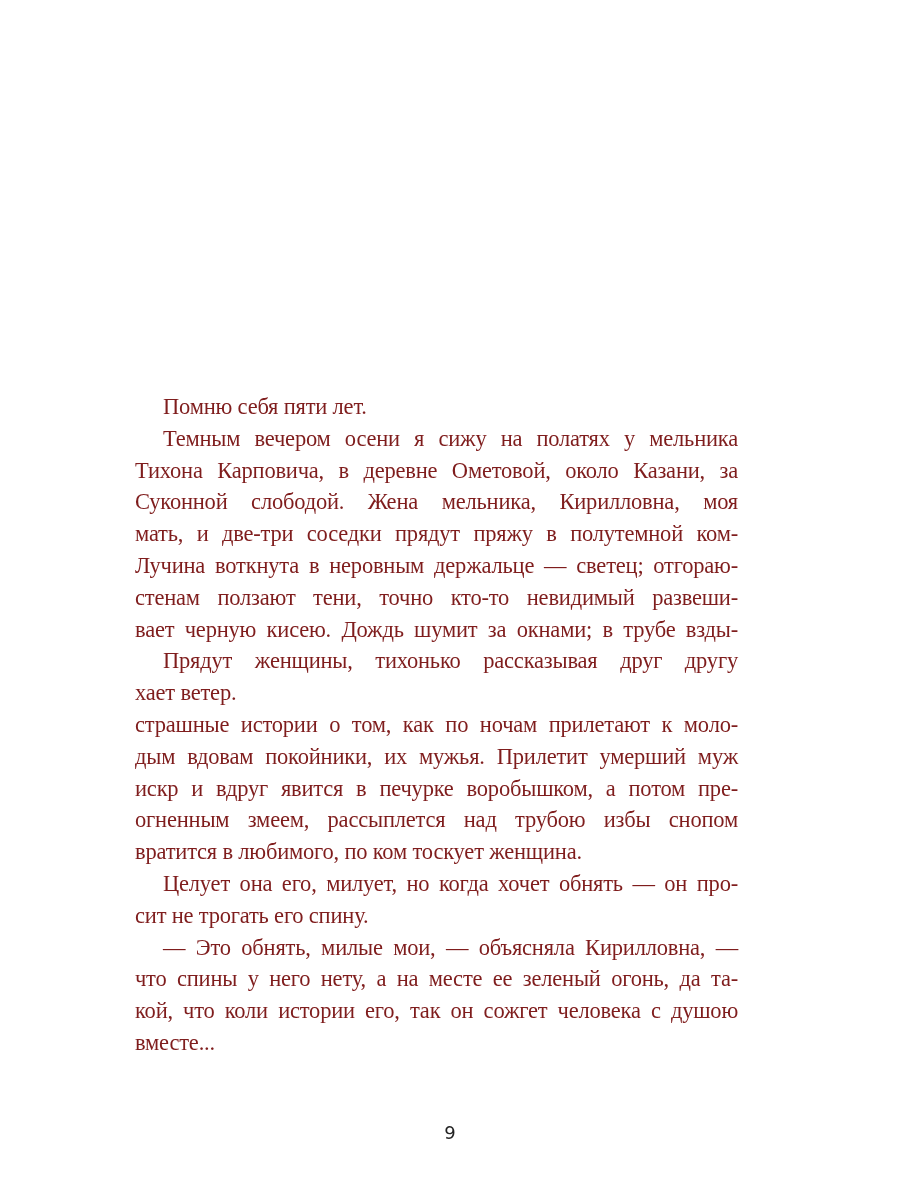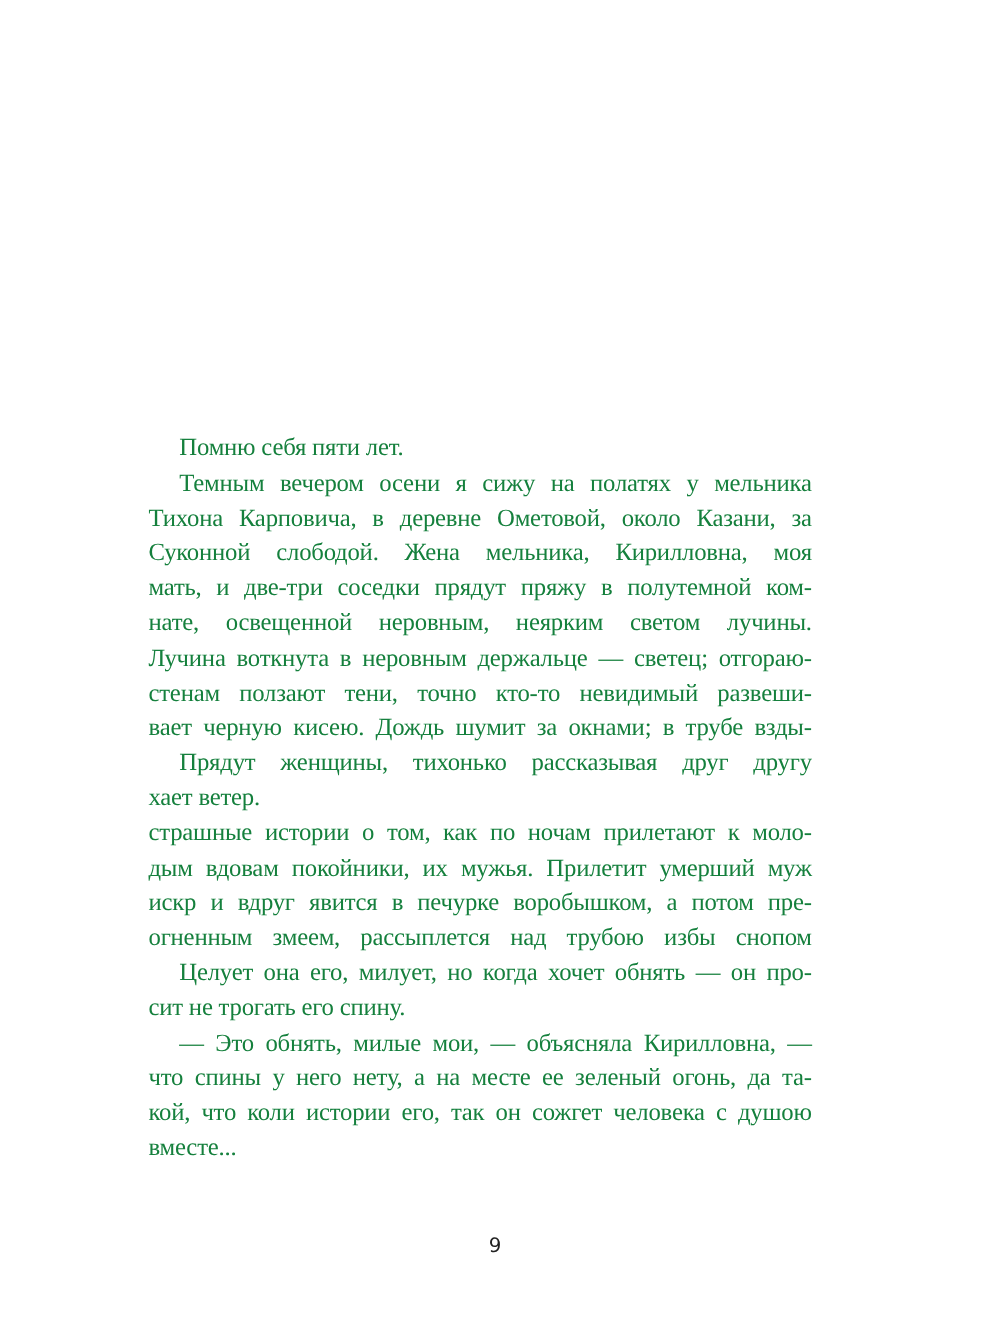--- a/index.html
+++ b/index.html
@@ -7,21 +7,21 @@
     width: 900px; height: 1200px; background: #ffffff;
     position: relative; overflow: hidden;
   }
   .page-text {
     position: absolute;
     left: 135px; top: 391px;
     width: 603px;
     font-family: "Liberation Serif", "DejaVu Serif", serif;
     font-size: 22.5px;
     line-height: 31.8px;
-    color: #15803d;
+    color: #7f1d1d;
     letter-spacing: -0.2px;
   }
   .line {
     display: block;
     white-space: nowrap;
     height: 31.8px;
     text-align: justify;
     text-align-last: justify;
   }
   .line.indent { padding-left: 28px; }
@@ -38,30 +38,30 @@
 </style>
 </head>
 <body>
 
 <div class="page-text" id="body-text">
     <span class="line indent last">Помню себя пяти лет.</span>
     <span class="line indent">Темным вечером осени я сижу на полатях у мельника</span>
     <span class="line">Тихона Карповича, в деревне Ометовой, около Казани, за</span>
     <span class="line">Суконной слободой. Жена мельника, Кирилловна, моя</span>
     <span class="line">мать, и две-три соседки прядут пряжу в полутемной ком-</span>
-    <span class="line">нате, освещенной неровным, неярким светом лучины.</span>
     <span class="line">Лучина воткнута в неровным держальце — светец; отгораю-</span>
     <span class="line">стенам ползают тени, точно кто-то невидимый развеши-</span>
     <span class="line">вает черную кисею. Дождь шумит за окнами; в трубе взды-</span>
     <span class="line indent">Прядут женщины, тихонько рассказывая друг другу</span>
     <span class="line last">хает ветер.</span>
     <span class="line">страшные истории о том, как по ночам прилетают к моло-</span>
     <span class="line">дым вдовам покойники, их мужья. Прилетит умерший муж</span>
     <span class="line">искр и вдруг явится в печурке воробышком, а потом пре-</span>
     <span class="line">огненным змеем, рассыплется над трубою избы снопом</span>
+    <span class="line last">вратится в любимого, по ком тоскует женщина.</span>
     <span class="line indent">Целует она его, милует, но когда хочет обнять — он про-</span>
     <span class="line last">сит не трогать его спину.</span>
     <span class="line indent">— Это обнять, милые мои, — объясняла Кирилловна, —</span>
     <span class="line">что спины у него нету, а на месте ее зеленый огонь, да та-</span>
     <span class="line">кой, что коли истории его, так он сожгет человека с душою</span>
     <span class="line last">вместе...</span>
   </div>
 <div class="page-number">9</div>
 
 </body></html>

